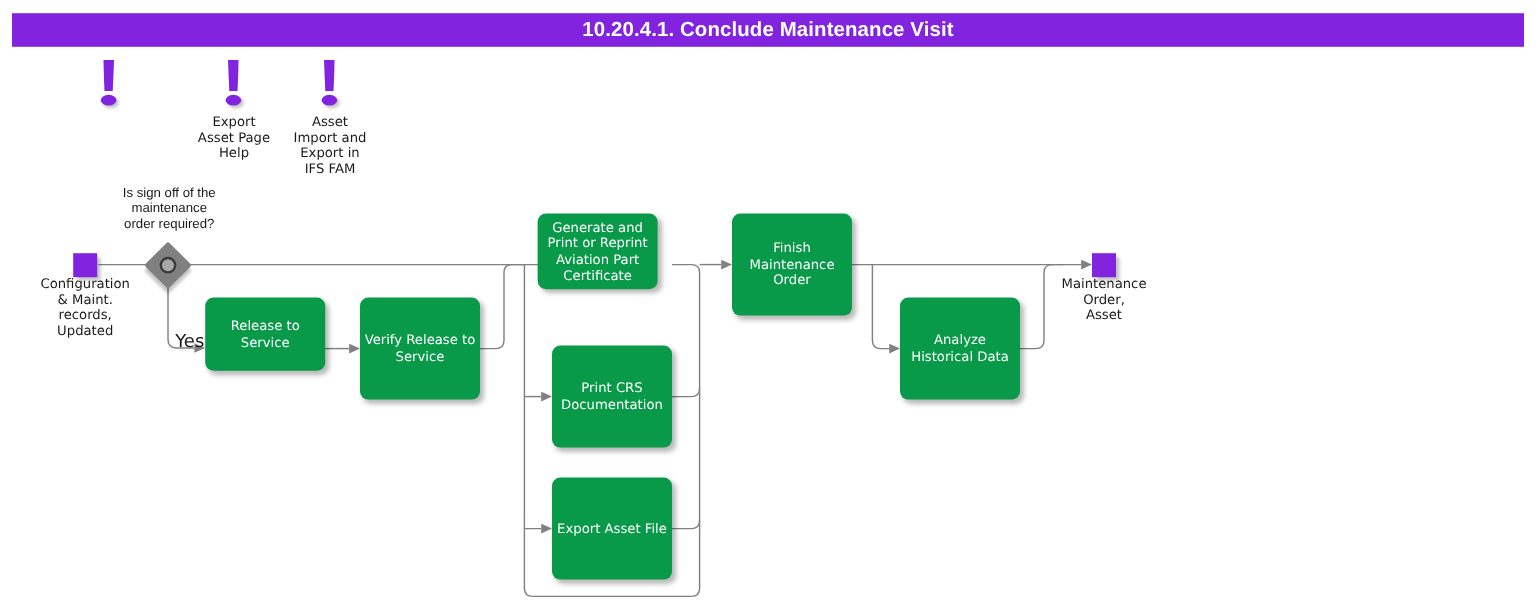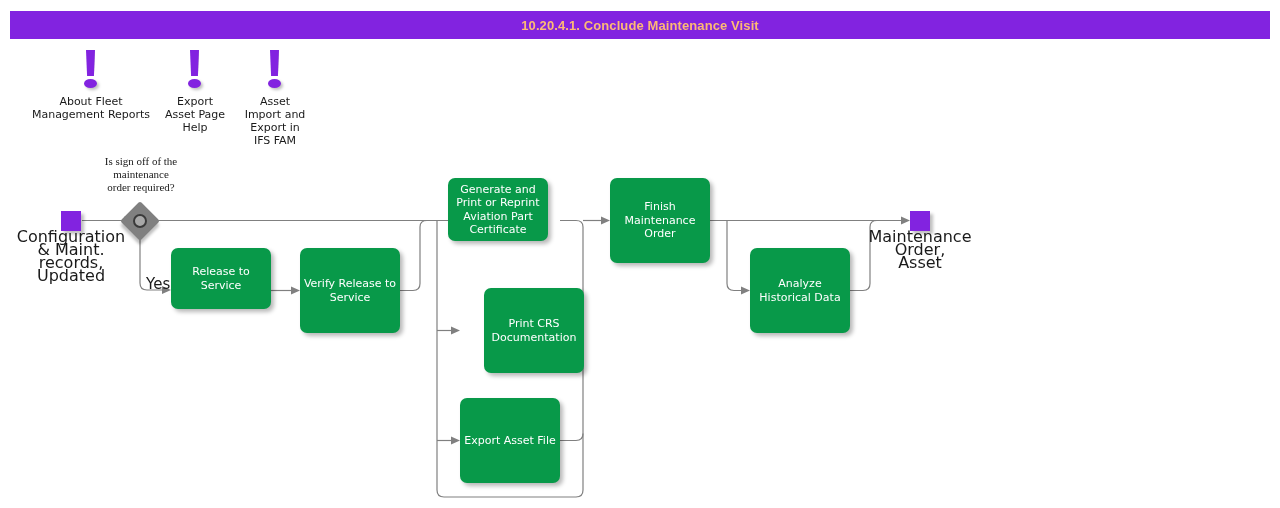--- a/index.html
+++ b/index.html
@@ -12,21 +12,21 @@
   }
   #canvas{position:absolute;inset:0;width:1280px;height:508px;}
 
   
   .titlebar{
     position:absolute;left:10px;top:11px;width:1260px;height:28px;
     background:#8223e0;
     display:flex;align-items:center;justify-content:center;
   }
   .titlebar .txt{
-    color:#fdba74;font-size:13px;font-weight:bold;
+    color:#ffffff;font-size:17px;font-weight:bold;
     font-family:"Liberation Sans", sans-serif;
     letter-spacing:.1px;
   }
 
   
   svg.links{position:absolute;left:0;top:0;width:1280px;height:508px;pointer-events:none;}
   svg.links path,svg.links line{fill:none;stroke:#808080;stroke-width:1.2;}
   svg.links .arrowhead{fill:#808080;stroke:none;}
 
   .procbox{
@@ -44,39 +44,39 @@
     padding:2px;
   }
   .procbox span{display:block;white-space:nowrap;}
 
   
   .term{
     position:absolute;width:20px;height:20px;background:#8223e0;
     box-shadow:3px 3px 3px rgba(0,0,0,.25);
   }
   .termlabel{
-    position:absolute;text-align:center;font-size:16px;line-height:13px;color:#1a1a1a;
+    position:absolute;text-align:center;font-size:11px;line-height:13px;color:#1a1a1a;
     font-family:"DejaVu Sans", sans-serif;
   }
 
   
   .diamond{
     position:absolute;width:28px;height:28px;
     background:#808080;
     transform:rotate(45deg);
     box-shadow:3px 3px 3px rgba(0,0,0,.25);
     border-radius:2px;
   }
   .diamond-inner{
     position:absolute;width:14px;height:14px;border-radius:50%;
     border:2.5px solid #3a3a3a;background:#a8a8a8;box-sizing:border-box;
   }
   .qlabel{
     position:absolute;text-align:center;font-size:11px;line-height:13px;color:#1a1a1a;
-    font-family:Liberation Serif, serif;
+    font-family:Liberation Sans, sans-serif;
   }
   .edgelabel{
     position:absolute;font-size:15px;color:#1a1a1a;
     font-family:"DejaVu Sans", sans-serif;
   }
 
   
   .infoicon{position:absolute;}
   .infoicon .bar{
     position:absolute;left:7px;top:0;width:9px;height:26px;background:#8223e0;
@@ -140,24 +140,20 @@
 
     <path d="M727,220.5 L727,283.5 Q727,290.5 734,290.5 L741,290.5"></path>
     <polygon class="arrowhead" points="741,286.5 750,290.5 741,294.5"></polygon>
 
     <path d="M850,290.5 L863,290.5 Q870,290.5 870,283.5 L870,227 Q870,220.5 877,220.5 L886,220.5"></path>
   </svg>
 
   <div class="infoicon" style="left:79px;top:50px;width:24px;height:40px;">
     <div class="bar"></div>
     <div class="dot"></div>
-  </div>
-  <div class="infolabel" style="left:5px;top:95px;width:172px;">
-    <div>About Fleet</div>
-    <div>Management Reports</div>
   </div>
 
   <div class="infoicon" style="left:183px;top:50px;width:24px;height:40px;">
     <div class="bar"></div>
     <div class="dot"></div>
   </div>
   <div class="infolabel" style="left:150px;top:95px;width:90px;">
     <div>Export</div>
     <div>Asset Page</div>
     <div>Help</div>
@@ -207,21 +203,21 @@
 
   <div class="procbox" style="left:448px;top:178px;width:100px;height:63px;">
     <div>
       <span>Generate and</span>
       <span>Print or Reprint</span>
       <span>Aviation Part</span>
       <span>Certificate</span>
     </div>
   </div>
 
-  <div class="procbox" style="left:460px;top:288px;width:100px;height:85px;margin-left:24px;">
+  <div class="procbox" style="left:460px;top:288px;width:100px;height:85px;">
     <div>
       <span>Print CRS</span>
       <span>Documentation</span>
     </div>
   </div>
 
   <div class="procbox" style="left:460px;top:398px;width:100px;height:85px;">
     <div>
       <span>Export Asset File</span>
     </div>

